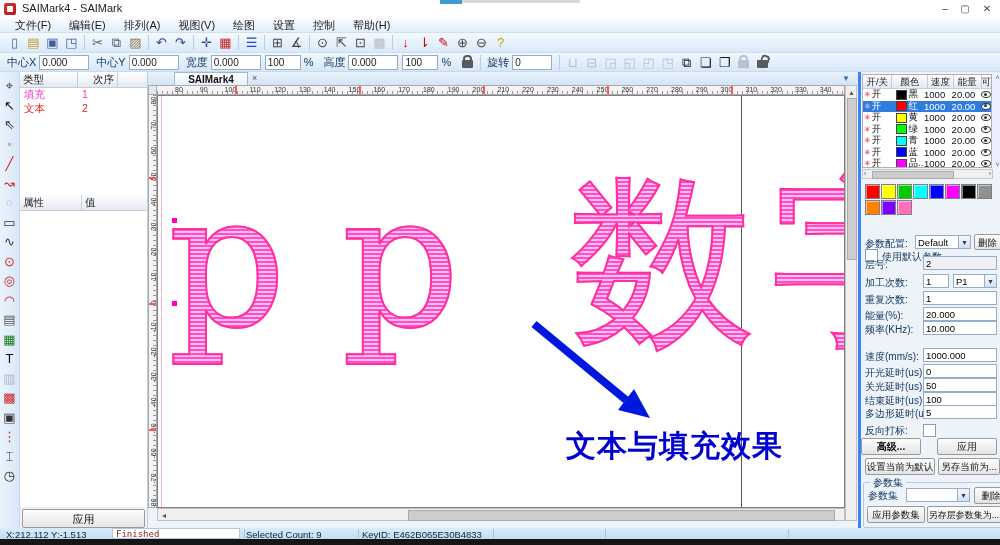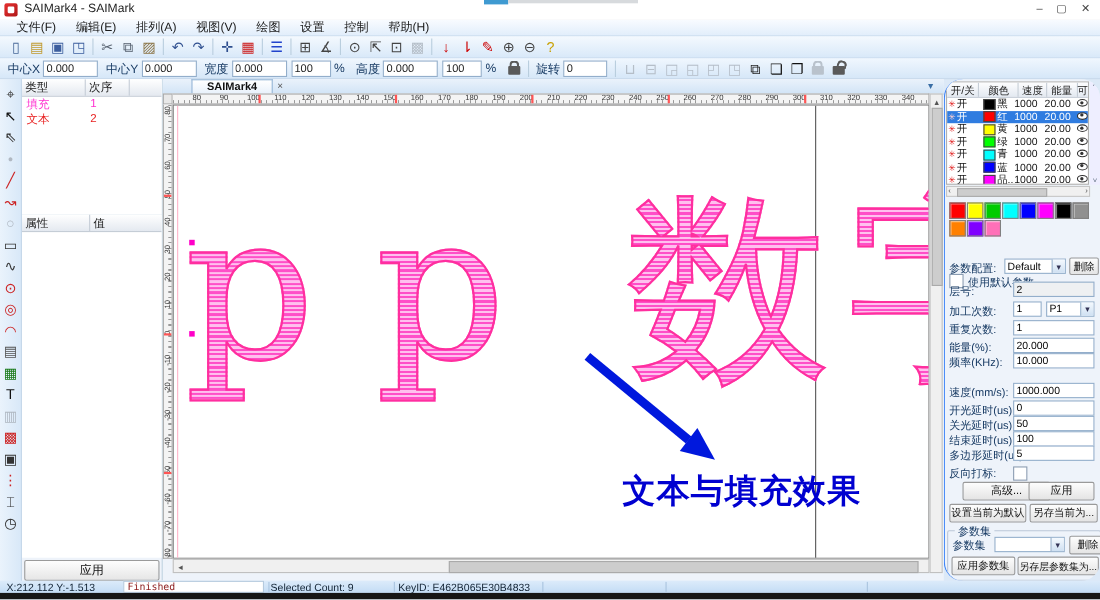--- a/index.html
+++ b/index.html
@@ -76,21 +76,21 @@
   #arttext span{background:repeating-linear-gradient(180deg,#ff4fc8 0 2px,#ffc0ee 2px 4px);
                 -webkit-background-clip:text;background-clip:text;color:#ff5fce;-webkit-text-fill-color:transparent;}
   .handle{position:absolute;width:5px;height:5px;background:#ff00c8;}
   #annotation{left:408px;top:330px;font-size:30px;font-weight:bold;letter-spacing:1px;}
   #hscroll{left:9px;top:436px;width:688px;height:13px;background:#f0f0f0;border:1px solid #c0c0c0;box-sizing:border-box;}
   .sbtn{position:absolute;font-size:8px;color:#555;line-height:11px;text-align:center;}
   #hthumb{left:250px;top:1px;width:425px;height:9px;background:#cdcdcd;border:1px solid #aaa;}
   #vscroll{left:697px;top:13px;width:12px;height:436px;background:#f0f0f0;border:1px solid #c0c0c0;box-sizing:border-box;}
   #vthumb{left:1px;top:12px;width:8px;height:160px;background:#cdcdcd;border:1px solid #aaa;}
   
-  #rightpanel{left:858px;top:72px;width:142px;height:456px;background:#eef3fa;border-left:1px solid #3b82f6;box-sizing:border-box;overflow:hidden;border-radius:17px;}
+  #rightpanel{left:858px;top:72px;width:142px;height:456px;background:#eef3fa;border-left:3px solid #3b82f6;box-sizing:border-box;overflow:hidden;}
   #pentable{left:1px;top:2px;width:130px;height:94px;background:#fff;border:1px solid #b0b0b0;box-sizing:border-box;overflow:hidden;}
   .pen-head{display:flex;background:linear-gradient(#fdfdfe,#e3e9f1);border-bottom:1px solid #c5cdd6;height:13px;}
   .pen-head span{font-size:9.5px;color:#222;border-right:1px solid #c5cdd6;text-align:center;box-sizing:border-box;padding-top:1px;}
   .pen-row{display:flex;height:11.5px;font-size:9.5px;color:#111;align-items:center;}
   .pen-row.sel{background:#2f7ce0;color:#fff;}
   .pc{box-sizing:border-box;overflow:hidden;white-space:nowrap;}
   .c1{width:32px;padding-left:1px;} .c2{width:30px;display:flex;align-items:center;}
   .c3{width:28px;} .c4{width:30px;} .c5{width:10px;}
   .laser{color:#e02020;font-size:8px;margin-right:1px;}
   .pen-row.sel .laser{color:#ffd0d0;}
@@ -246,21 +246,21 @@
     <div class="tool" style="color: rgb(51, 51, 51);">▣</div>
     <div class="tool" style="color: rgb(204, 34, 34);">⋮</div>
     <div class="tool" style="color: rgb(51, 51, 51);">⌶</div>
     <div class="tool" style="color: rgb(51, 51, 51);">◷</div>
   </div>
 
 <div id="leftpanel" class="abs">
   <div id="objtable" class="abs">
     <div class="gridhead">
       <span style="width:58px;">类型</span>
-      <span style="width:40px;">次序</span>
+      <span style="width:40px;text-align:right;">次序</span>
       <span style="flex:1;border-right:none;"></span>
     </div>
     <div id="objbody">
         <div class="obj-row">
           <span class="obj-c1" style="color: rgb(255, 48, 208);">填充</span>
           <span class="obj-c2" style="color: rgb(255, 48, 208);">1</span>
         </div>
         <div class="obj-row">
           <span class="obj-c1" style="color: rgb(232, 32, 32);">文本</span>
           <span class="obj-c2" style="color: rgb(232, 32, 32);">2</span>
@@ -516,21 +516,21 @@
       </div>
       <div class="prow" style="top: 333px;">
         <span class="plabel">多边形延时(us):</span>
         <input class="pinput" value="5" style="">
       </div>
     </div>
   <div class="prow" style="top:350px;">
     <span class="plabel">反向打标:</span>
     <span class="cb" style="position:absolute;left:62px;top:2px;"></span>
   </div>
-  <div class="pbtn" style="left:16px;top:366px;width:80px;">高级...</div>
+  <div class="pbtn" style="left:0;top:366px;width:60px;font-weight:bold;">高级...</div>
   <div class="pbtn" style="left:76px;top:366px;width:60px;">应用</div>
   <div class="pbtn" style="left:4px;top:386px;width:70px;font-size:9.5px;">设置当前为默认</div>
   <div class="pbtn" style="left:77px;top:386px;width:62px;font-size:9.5px;">另存当前为...</div>
 
   <div class="group" style="left:2px;top:410px;width:138px;height:44px;">
     <span class="legend">参数集</span>
     <span class="plabel" style="top:6px;">参数集</span>
     <span class="pselect" style="position:absolute;left:42px;top:5px;width:64px;"></span>
     <span class="pbtn" style="left:110px;top:4px;width:34px;font-size:9.5px;">删除</span>
     <span class="pbtn" style="left:3px;top:23px;width:58px;font-size:9.5px;">应用参数集</span>

